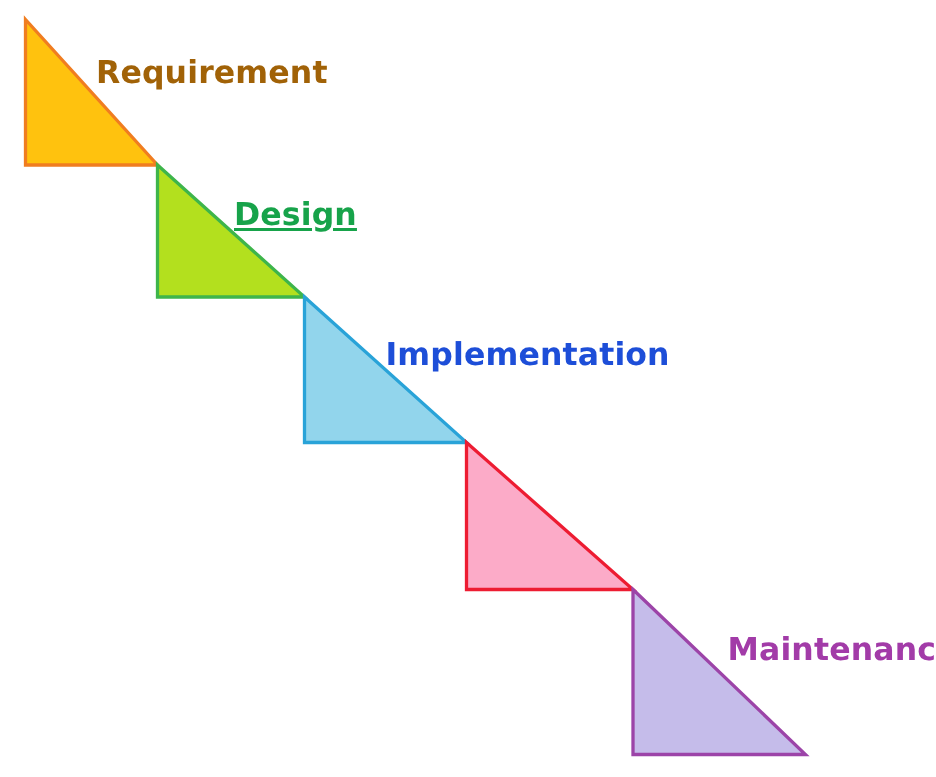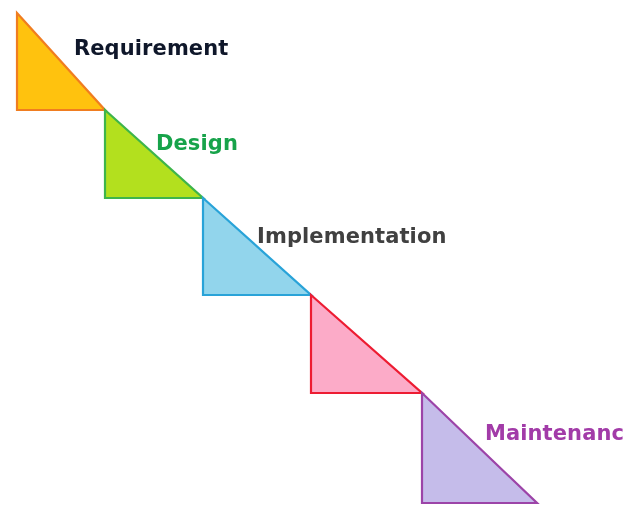--- a/index.html
+++ b/index.html
@@ -48,22 +48,22 @@
 <div id="waterfall-diagram" style="background: rgb(255, 255, 255);">
 
   <svg id="waterfall-svg" viewBox="0 0 624 518" xmlns="http://www.w3.org/2000/svg">
     <polygon id="shape-requirement" fill="#ffc20e" stroke="#f07d20" stroke-width="2.2" stroke-linejoin="miter" points="17,13 105,110 17,110"></polygon>
     <polygon id="shape-design" fill="#b3e01e" stroke="#3eb54a" stroke-width="2.2" stroke-linejoin="miter" points="105,110 203,198 105,198"></polygon>
     <polygon id="shape-implementation" fill="#92d5ec" stroke="#29a3d8" stroke-width="2.2" stroke-linejoin="miter" points="203,198 311,295 203,295"></polygon>
     <polygon id="shape-verification" fill="#fcabc8" stroke="#ed1c32" stroke-width="2.2" stroke-linejoin="miter" points="311,295 422,393 311,393"></polygon>
     <polygon id="shape-maintenance" fill="#c5bcea" stroke="#9c44a8" stroke-width="2.2" stroke-linejoin="miter" points="422,393 537,503 422,503"></polygon>
   </svg>
 
-  <div class="stage-label" id="label-requirement" style="color: #0f172a; left: 74px; top: 38px;">Requirement</div>
+  <div class="stage-label" id="label-requirement" style="color: #a16207; left: 64px; top: 38px;">Requirement</div>
 
-  <div class="stage-label" id="label-design" style="color: rgb(23, 163, 74); left: 156px; top: 133px;">Design</div>
+  <div class="stage-label" id="label-design" style="color: rgb(23, 163, 74); left: 156px; top: 133px; text-decoration: underline;">Design</div>
 
-  <div class="stage-label" id="label-implementation" style="color: #404040; left: 257px; top: 226px;">Implementation</div>
+  <div class="stage-label" id="label-implementation" style="color: #1d4ed8; left: 257px; top: 226px;">Implementation</div>
 
 
   <div class="stage-label" id="label-maintenance" style="color: rgb(162, 59, 168); left: 485px; top: 423px;">Maintenance</div>
 
 </div>
 
 </body></html>

